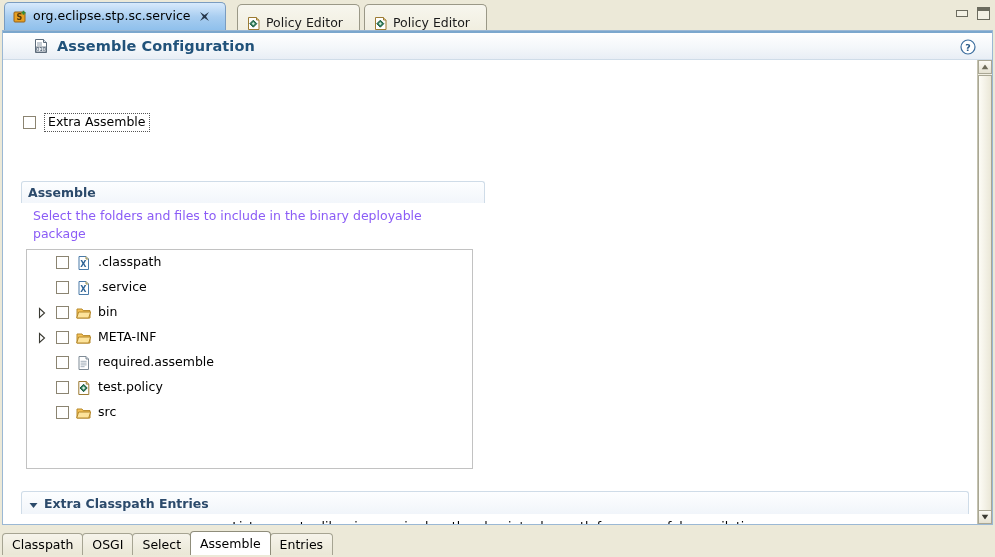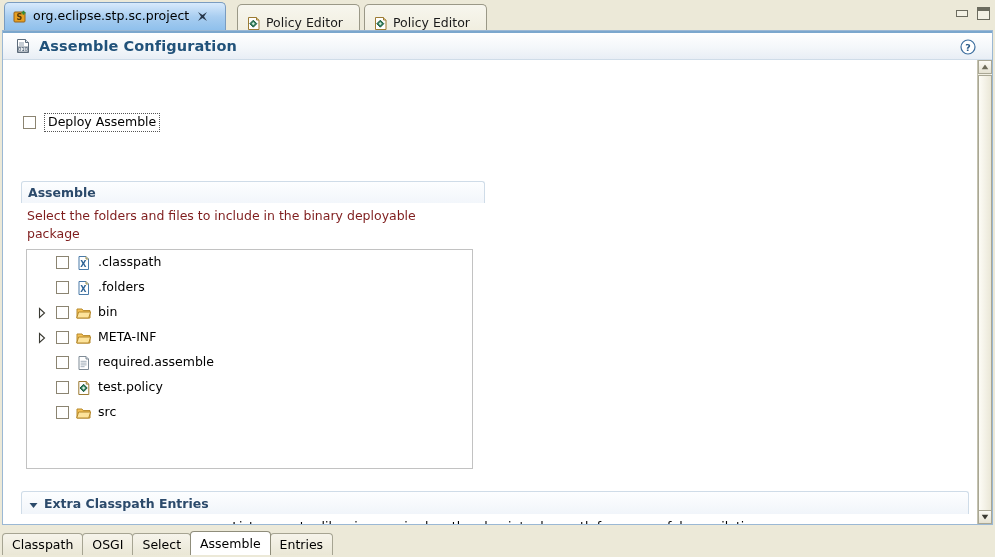--- a/index.html
+++ b/index.html
@@ -66,21 +66,21 @@
     background:#ffffff;
     border:1px solid #9bb8d4;
     box-sizing:border-box;
   }
   .formheader{
     position:absolute;left:0;top:0;right:0;height:29px;
     background:linear-gradient(to bottom,#ffffff 0%,#f4f7fa 55%,#e8eef5 100%);
     border-top:2px solid #7ba7cd;
     border-bottom:1px solid #cfdce8;
     box-sizing:border-box;
-    display:flex;align-items:center;
+    display:flex;align-items:center;padding-left:18px;
   }
   .formheader .hdr-ico{margin-left:12px;width:16px;height:16px;position:relative;flex:0 0 auto;}
   .formheader .hdr-title{
     margin-left:8px;font-size:14.5px;font-weight:bold;color:#21527a;letter-spacing:.1px;
   }
   .helpicon{
     position:absolute;right:16px;top:6px;width:16px;height:16px;cursor:pointer;
   }
 
   
@@ -119,21 +119,21 @@
   }
   .sect-hdrbox{
     height:22px;box-sizing:border-box;
     border:1px solid #cfdce8;border-bottom:none;
     background:linear-gradient(to bottom,#fdfeff 0%,#f2f6fb 100%);
     border-radius:3px 3px 0 0;
     display:flex;align-items:center;
   }
   .sect-title{margin-left:6px;font-size:12.5px;font-weight:bold;color:#2c4a6b;}
   .sect-desc{
-    margin-top:4px;margin-left:6px;font-size:12.5px;color:#7f1d1d;line-height:18px;width:420px;
+    margin-top:4px;margin-left:12px;font-size:12.5px;color:#8b5cf6;line-height:18px;width:420px;
   }
 
   
   .treebox{
     position:absolute;left:23px;top:188px;width:447px;height:220px;
     border:1px solid #c2c2c2;background:#fff;box-sizing:border-box;
   }
   .trow{
     position:relative;height:25px;display:flex;align-items:center;padding-left:9px;
     font-size:12.5px;cursor:default;
@@ -214,21 +214,21 @@
     </div>
 
     <div class="etab active" id="tab1" style="left:4px;width:222px;">
       <span class="ico-sc">
         <svg width="15" height="14" viewBox="0 0 15 14">
           <rect x="1" y="2" width="11" height="10" rx="1" fill="#e8a022" stroke="#95631a" stroke-width="1"></rect>
           <text x="6.5" y="10" font-family="DejaVu Sans, sans-serif" font-size="8" font-weight="bold" fill="#5a3a0a" text-anchor="middle">S</text>
           <path d="M10.5 0.8 v4 M8.5 2.8 h4" stroke="#2f8a38" stroke-width="1.6"></path>
         </svg>
       </span>
-      <span class="etab-label">org.eclipse.stp.sc.project</span>
+      <span class="etab-label">org.eclipse.stp.sc.service</span>
       <span class="closeglyph">
         <svg width="11" height="11" viewBox="0 0 11 11">
           <path d="M1 1 L5.5 4 L10 1 L7 5.5 L10 10 L5.5 7 L1 10 L4 5.5 Z" fill="#27374a"></path>
         </svg>
       </span>
     </div>
 
     <div class="winbtns">
       <span class="winbtn">
           <span class="min"></span>
@@ -271,21 +271,21 @@
         <svg class="tri" width="7" height="5" viewBox="0 0 7 5">
             <path d="M0 0 L7 0 L3.5 5 Z" fill="#3a3a33"></path>
           </svg>
       </div>
     </div>
 
     <div class="content">
 
       <div class="custom-row">
         <span class="cbox"></span>
-        <span class="focuslabel">Deploy Assemble</span>
+        <span class="focuslabel">Extra Assemble</span>
       </div>
 
       <div class="section">
         <div class="sect-hdrbox">
           <span class="sect-title">Assemble</span>
         </div>
         <div class="sect-desc">Select the folders and files to include in the binary deployable package</div>
       </div>
 
       <div class="treebox">
@@ -306,21 +306,21 @@
         <div class="trow">
           <span class="twist empty"></span>
           <span class="cbox"></span>
           <span class="ficon">
             <svg width="16" height="16" viewBox="0 0 16 16">
               <path d="M3 1.5 h7 l2.5 2.5 v10.5 h-9.5 z" fill="#ffffff" stroke="#4a7aa8" stroke-width="1"></path>
               <path d="M10 1.5 v2.5 h2.5" fill="#e1dfc0" stroke="#9a8f55" stroke-width="1"></path>
               <text x="7.4" y="11.6" font-family="DejaVu Sans, sans-serif" font-size="8" font-weight="bold" fill="#2f6496" text-anchor="middle">X</text>
             </svg>
           </span>
-          <span class="tlabel">.folders</span>
+          <span class="tlabel">.service</span>
         </div>
 
         <div class="trow">
           <span class="twist">
             <svg width="12" height="12" viewBox="0 0 12 12">
                 <path d="M3.5 1.5 L8.5 6 L3.5 10.5 Z" fill="none" stroke="#3a3a33" stroke-width="1.1"></path>
               </svg>
           </span>
           <span class="cbox"></span>
           <span class="ficon">

